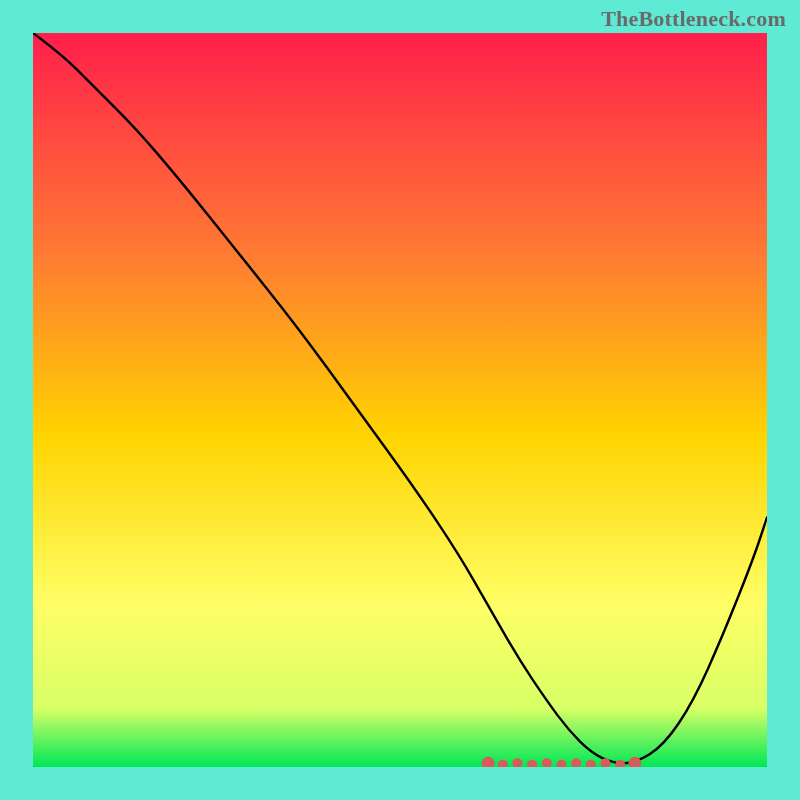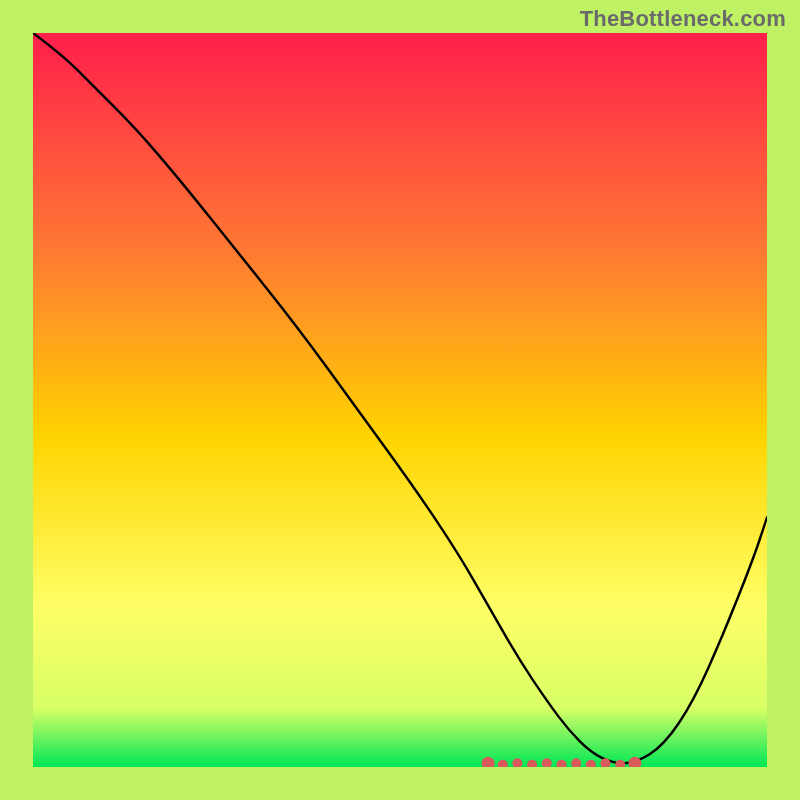--- a/index.html
+++ b/index.html
@@ -8,21 +8,22 @@
     width: 800px;
     height: 800px;
     background: #000;
     font-family: Arial, Helvetica, sans-serif;
     overflow: hidden;
   }
   .frame {
     position: relative;
     width: 800px;
     height: 800px;
-    background: #bef264;
+    background: #5eead4;
+    font-family: Liberation Serif, serif;
   }
   .watermark {
     position: absolute;
     top: 6px;
     right: 14px;
     color: #6a6a6a;
     font-size: 22px;
     font-weight: 600;
     letter-spacing: 0.2px;
     user-select: none;

